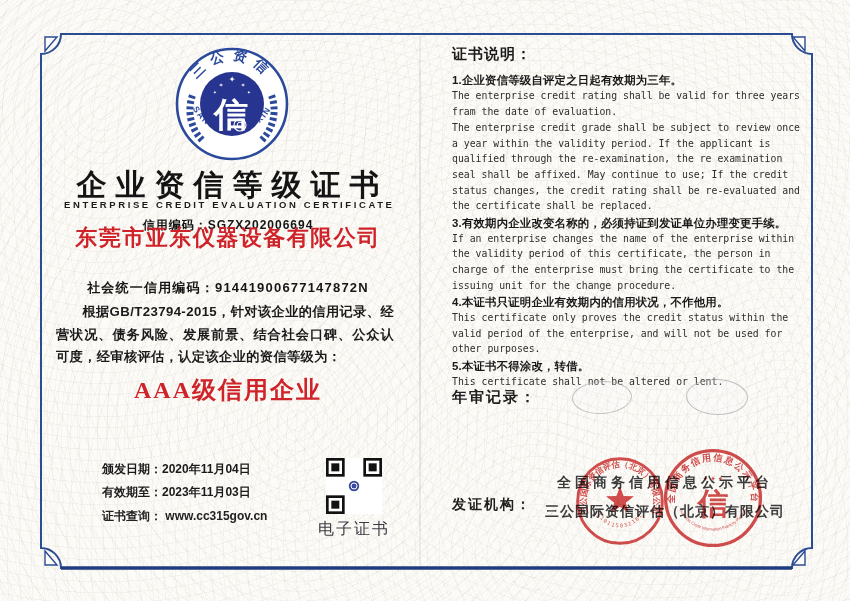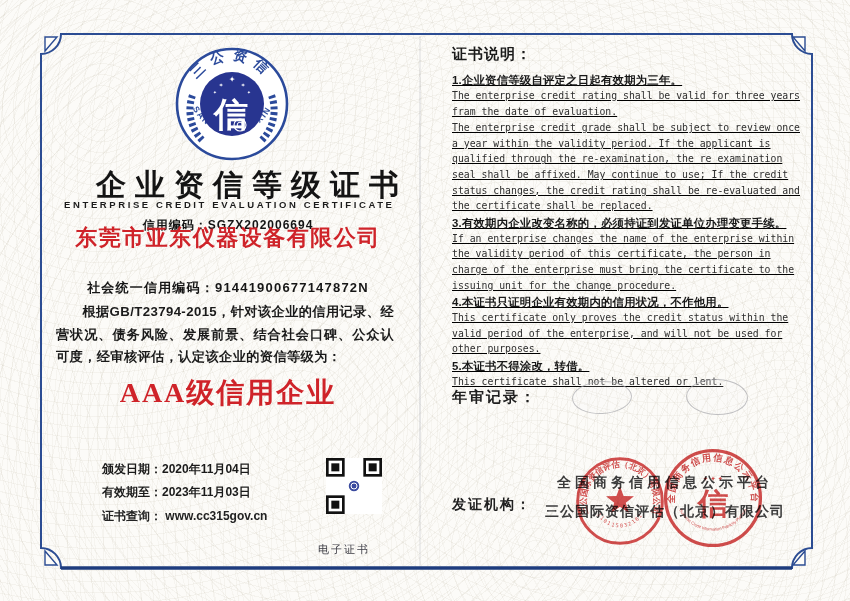--- a/index.html
+++ b/index.html
@@ -20,21 +20,21 @@
   }
   .abs{position:absolute;}
   .frame-svg{left:0;top:0;pointer-events:none;z-index:5;}
   .fold-line{
     left:419px;top:36px;width:2px;height:530px;z-index:1;
     background:linear-gradient(to bottom, rgba(110,115,130,.10), rgba(110,115,130,.22) 50%, rgba(110,115,130,.10));
   }
   
   .logo-wrap{left:172px;top:44px;width:120px;height:120px;z-index:2;}
   .cert-title{
-    left:48px;top:165px;width:360px;text-align:right;z-index:2;
+    left:48px;top:165px;width:360px;text-align:center;z-index:2;
     font-family:"Liberation Serif","DejaVu Serif",serif;
     font-size:30px;font-weight:bold;color:#141414;letter-spacing:9px;text-indent:9px;
     white-space:nowrap;
   }
   .cert-title-en{
     left:48px;top:199px;width:360px;text-align:center;z-index:2;
     font-size:9.5px;font-weight:bold;color:#1c1c1c;letter-spacing:2.6px;text-indent:2.6px;white-space:nowrap;
   }
   .credit-code{
     left:48px;top:217px;width:360px;text-align:center;z-index:2;
@@ -49,38 +49,38 @@
     font-size:13px;font-weight:bold;color:#161616;letter-spacing:1.2px;white-space:nowrap;
   }
   .statement{
     left:56px;top:301px;width:338px;z-index:2;
     font-size:13.2px;font-weight:bold;color:#1a1a1a;line-height:22.5px;
     text-indent:2em;text-align:justify;letter-spacing:.4px;
   }
   .rating{
     left:28px;top:374px;width:400px;text-align:center;z-index:2;
     font-family:"Liberation Serif","DejaVu Serif",serif;
-    font-size:28px;font-weight:bold;color:#cf2329;letter-spacing:2px;white-space:nowrap;
+    font-size:24px;font-weight:bold;color:#cf2329;letter-spacing:2px;white-space:nowrap;
   }
   .meta-row{left:102px;z-index:2;font-size:12px;color:#1a1a1a;white-space:nowrap;}
   .meta-row .lbl{font-weight:bold;}
   .meta-row .val{font-weight:bold;}
   .meta-row.query .lbl,.meta-row.query .val{font-weight:bold;color:#222;}
   .qr-wrap{left:326px;top:458px;width:56px;height:56px;z-index:2;}
   .qr-label{
-    left:318px;top:542px;width:72px;text-align:left;z-index:2;
-    font-family:"Liberation Serif","DejaVu Serif",serif;
-    font-size:11px;color:#3c3c44;letter-spacing:2px;
+    left:318px;top:519px;width:72px;text-align:left;z-index:2;
+    font-family:"Liberation Serif","DejaVu Serif",serif;
+    font-size:16px;color:#3c3c44;letter-spacing:2px;
   }
   
   .instr-heading{
     left:452px;top:45px;z-index:2;
     font-size:15px;font-weight:bold;color:#1b1b1b;letter-spacing:1px;text-align:center;
   }
-  .instr-list{left:452px;top:72px;width:356px;z-index:2;text-decoration:underline;}
+  .instr-list{left:452px;top:72px;width:356px;z-index:2;}
   .instr-zh{
     font-size:11.4px;font-weight:bold;color:#191919;line-height:16px;letter-spacing:.2px;
   }
   .instr-en{
     font-family:"DejaVu Sans Mono","Liberation Mono",monospace;
     font-size:9.8px;color:#2d2d2d;line-height:15.6px;margin-bottom:1px;
   }
   .annual-review{
     left:452px;top:388px;z-index:2;
     font-size:15px;font-weight:600;color:#202020;letter-spacing:2px;

